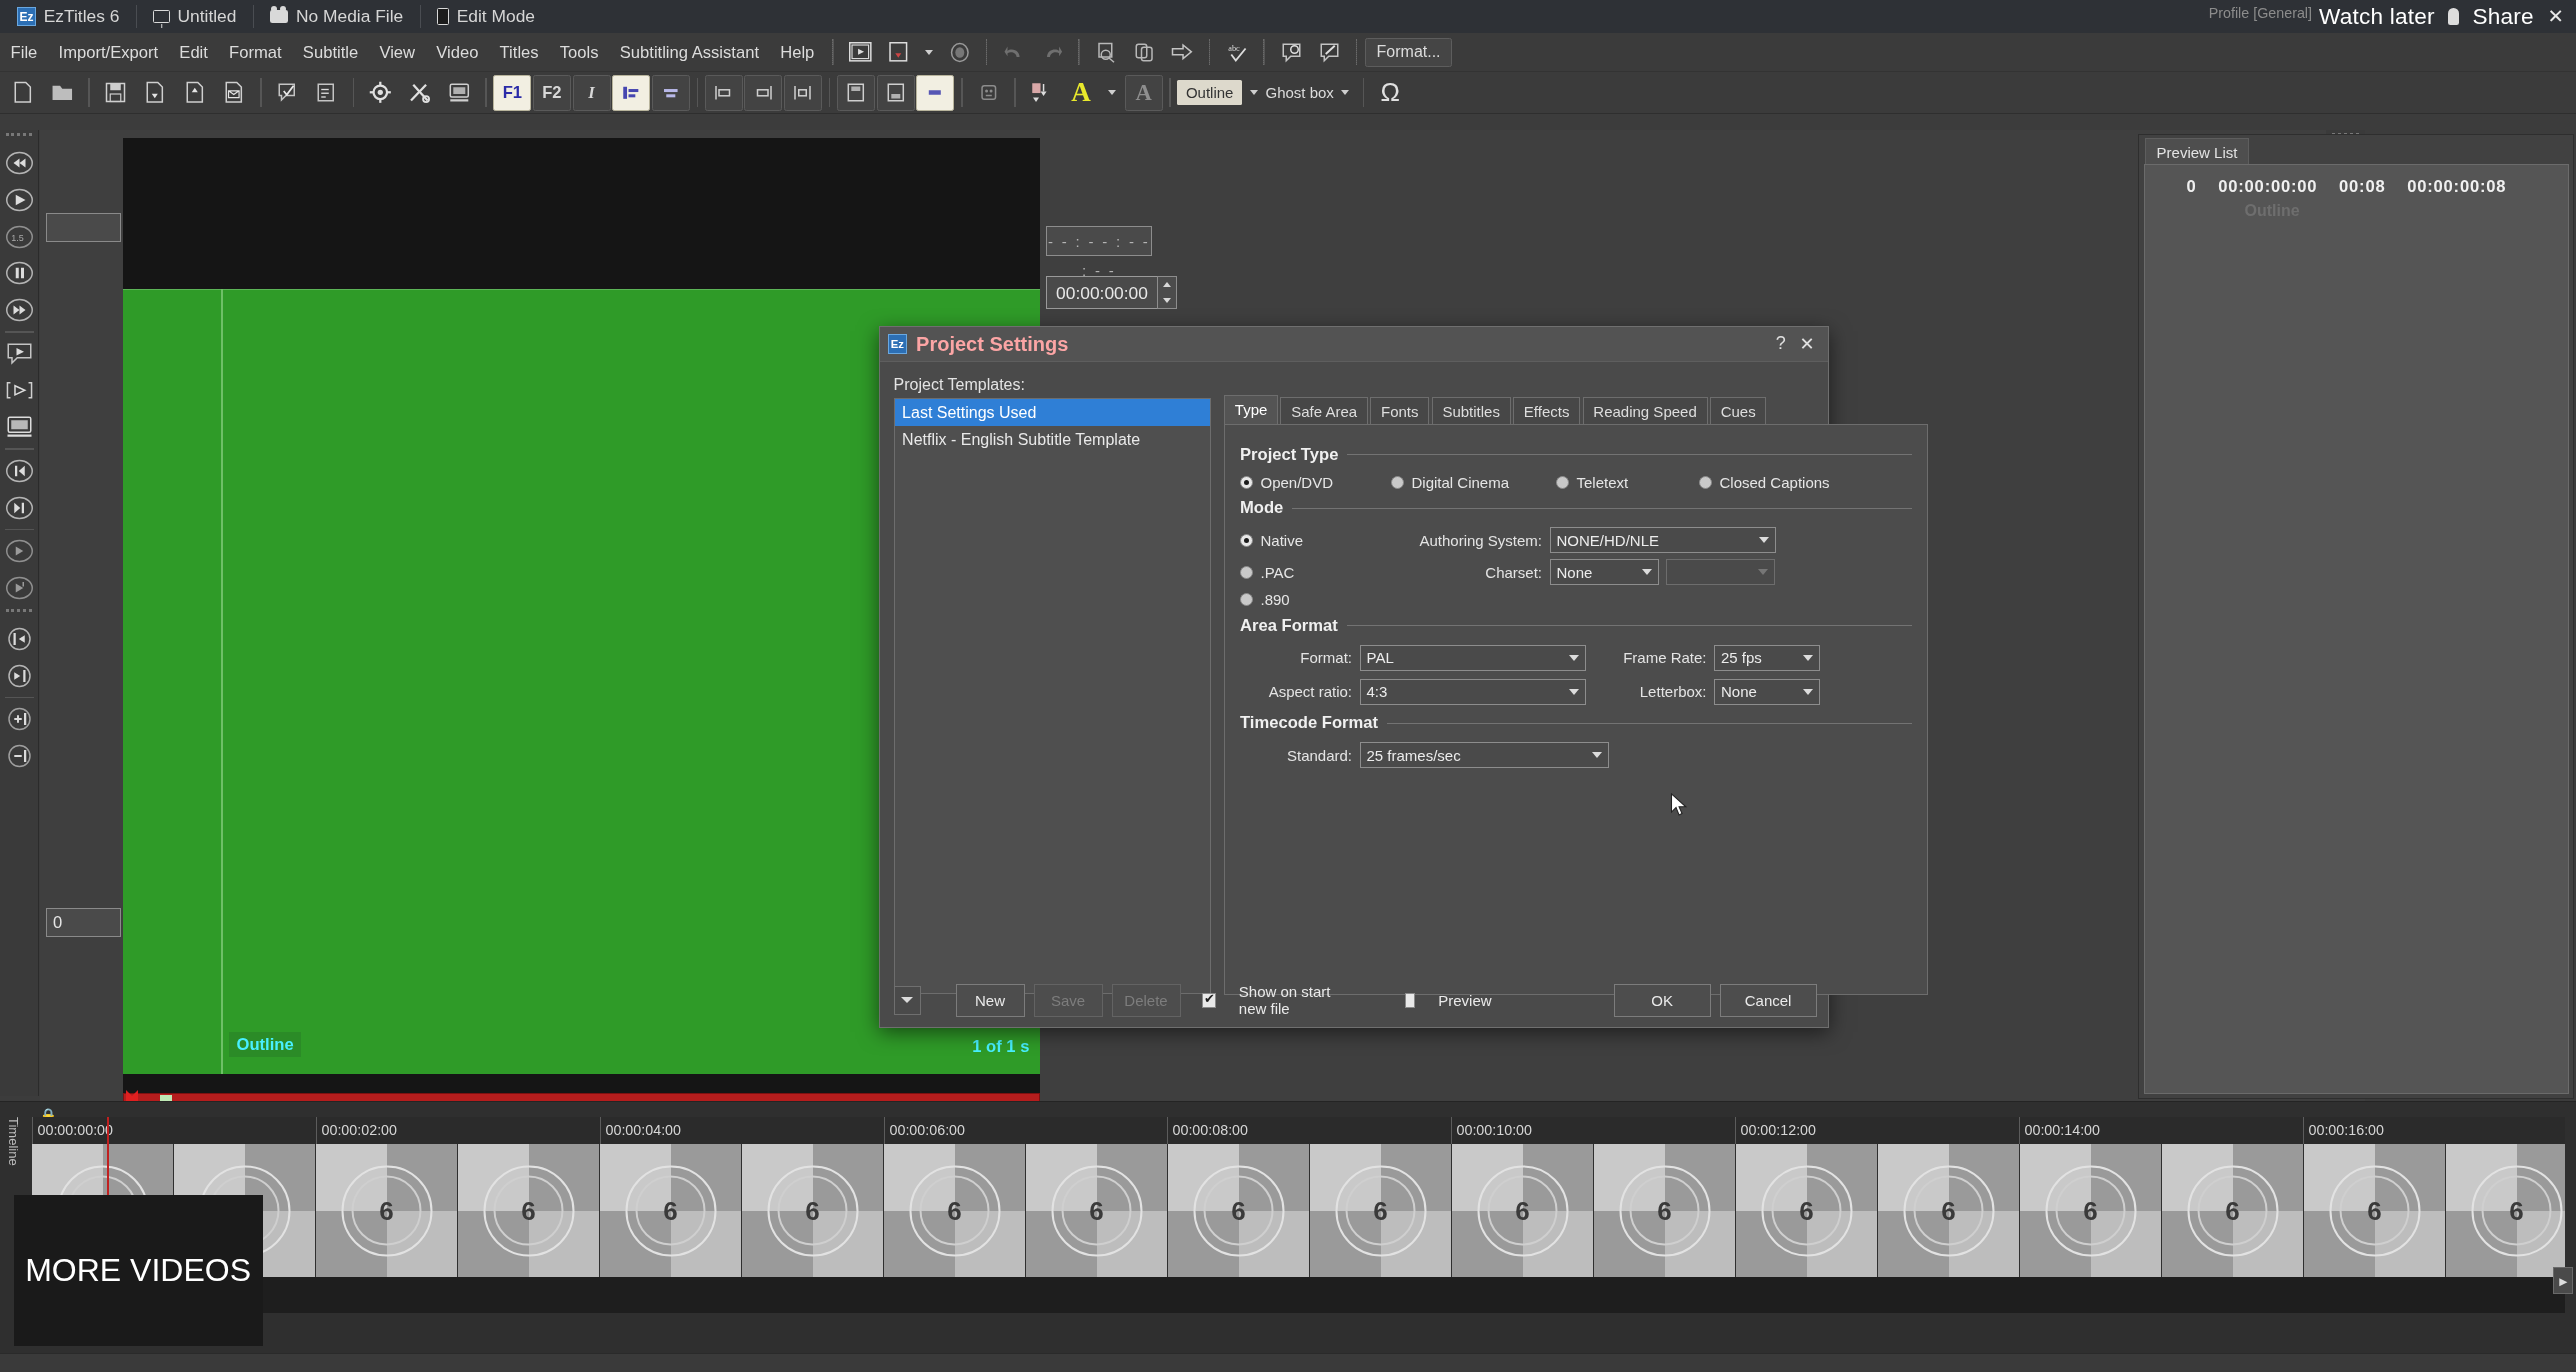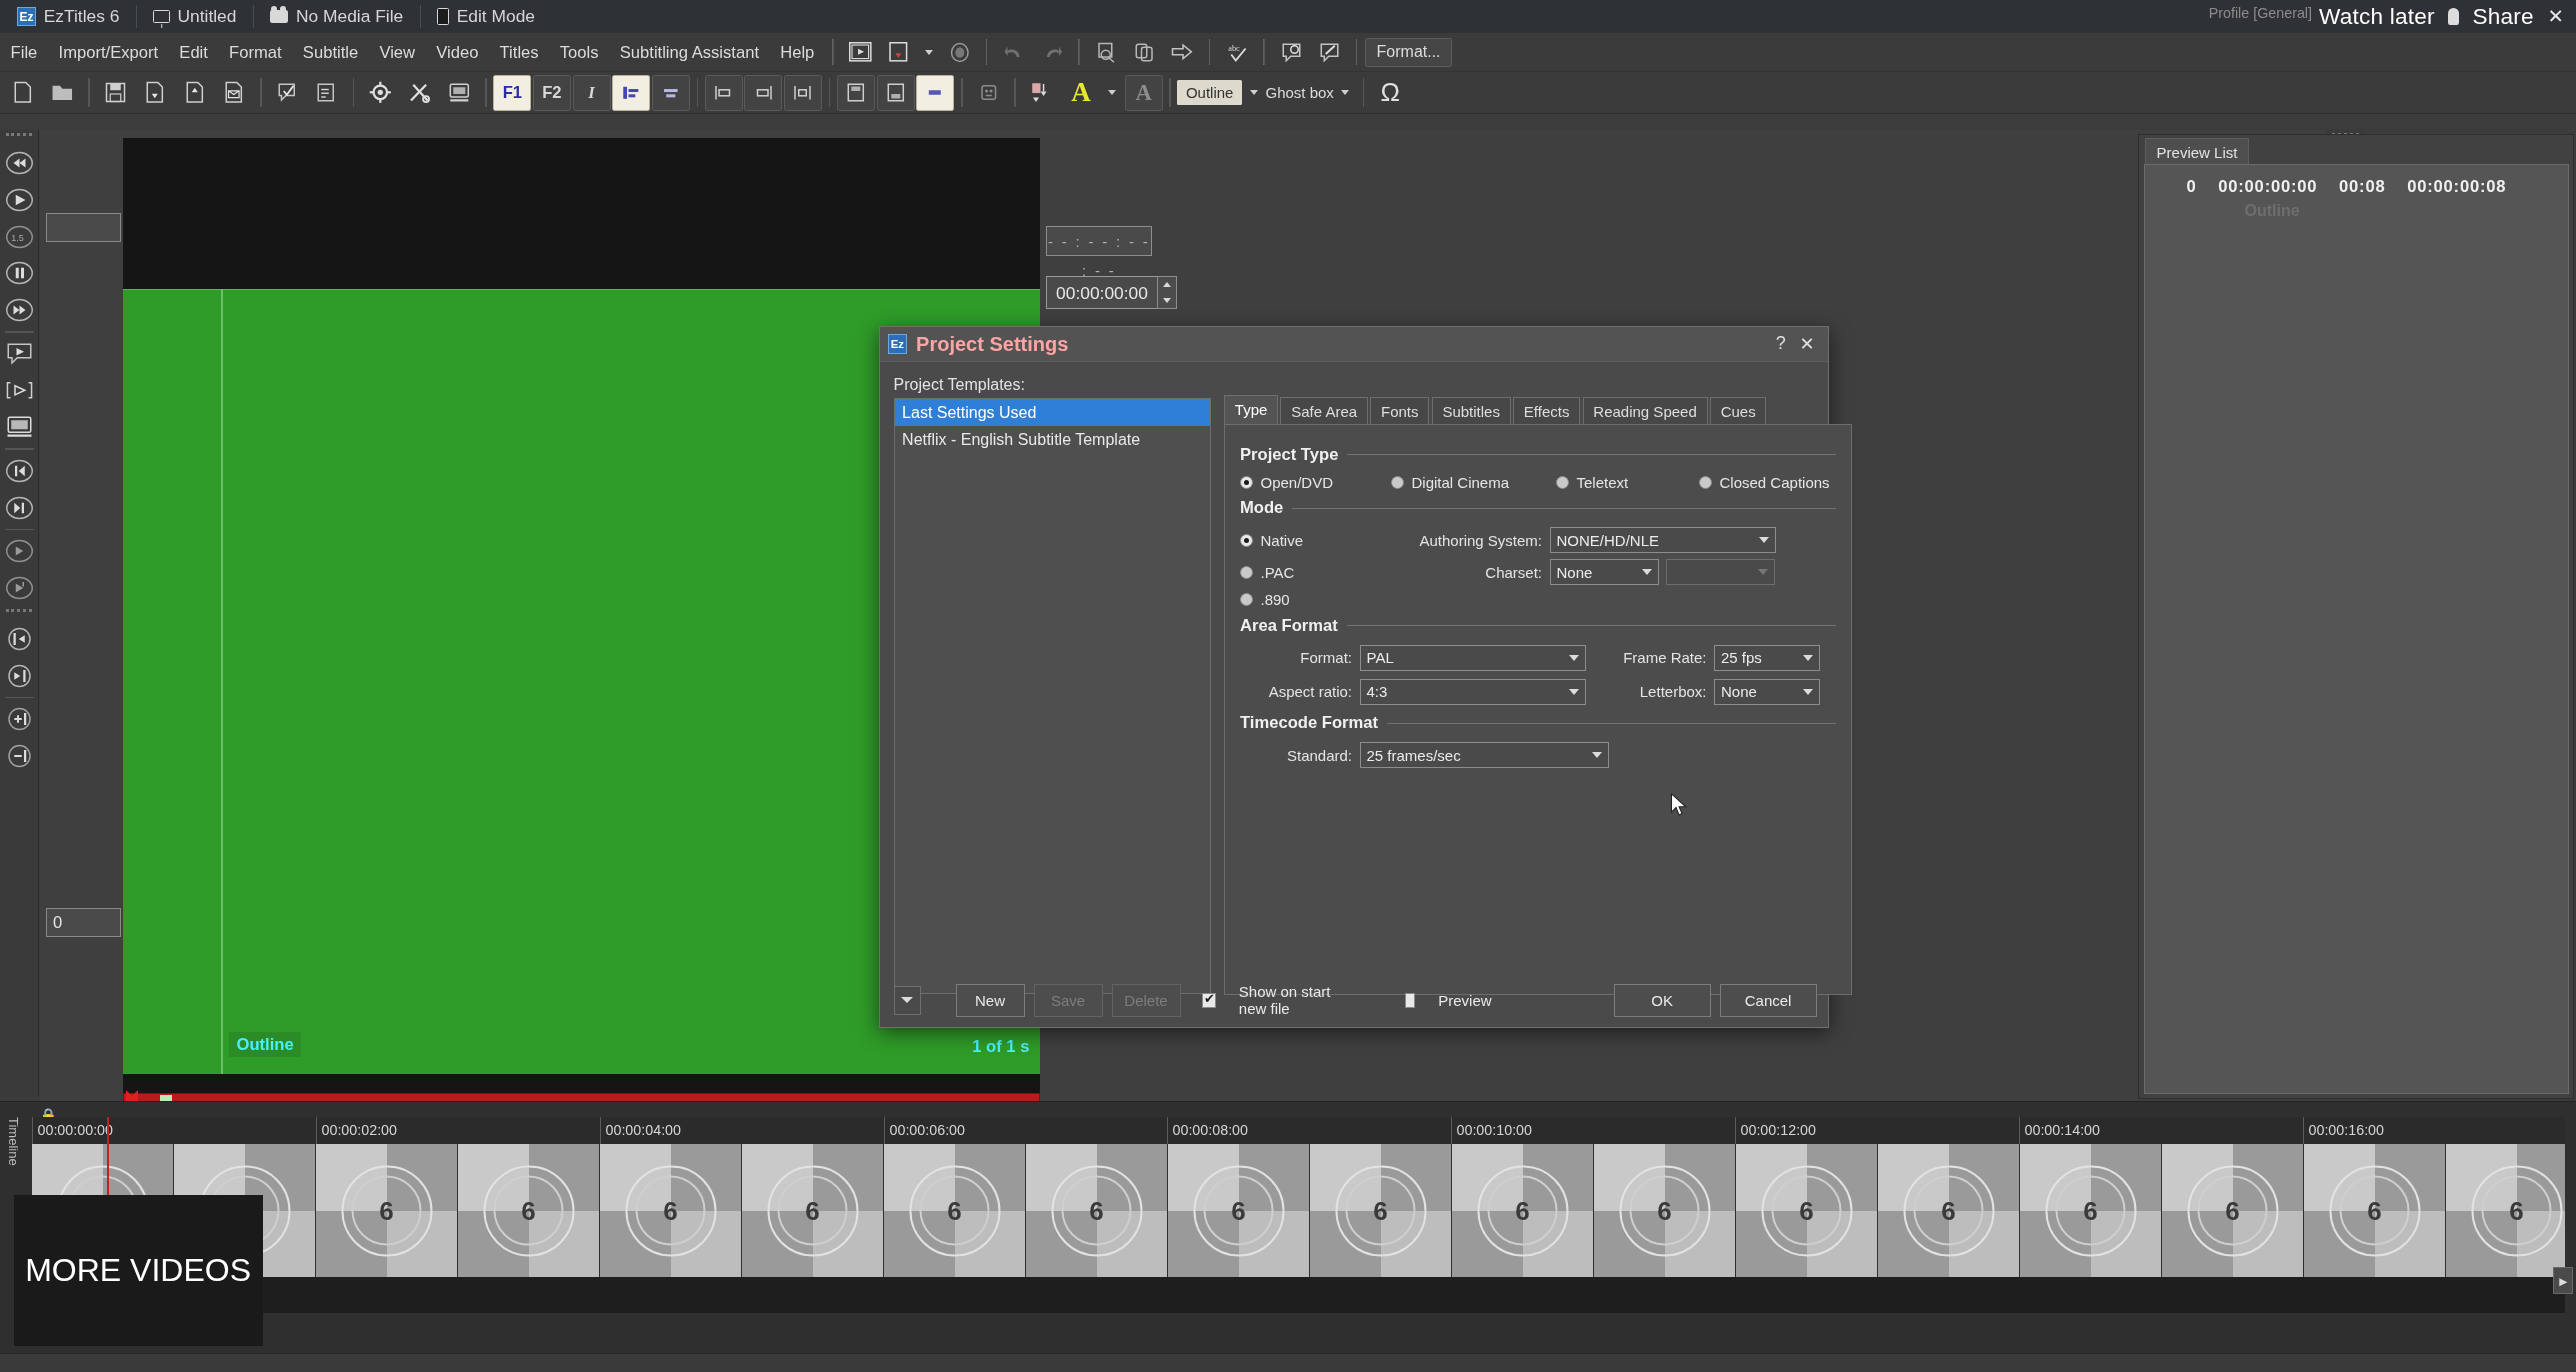--- a/index.html
+++ b/index.html
@@ -184,21 +184,21 @@
   .tpl-list { position: absolute; left: 13.6px; top: 36px; width: 317px; height: 596px;
     background: #4f4f4f; border: 0.8px solid #6d6d6d; }
   .tpl-item { font-size: 16px; color: #e9e9e9; padding: 4.5px 7.5px; }
   .tpl-item.sel { background: #2f7fd6; color: #fff; }
 
   .tabs { position: absolute; left: 344px; top: 33px; display: flex; align-items: flex-end; }
   .tab { background: #474747; border: 0.8px solid #6d6d6d; border-bottom: none;
     color: #dedede; font-size: 15px; padding: 5.3px 9.8px; margin-right: 2.3px; }
   .tab.active { background: #545454; color: #fff; padding-bottom: 6.8px; }
 
-  .tabpanel { position: absolute; left: 344px; top: 62px; width: 628px; height: 571px;
+  .tabpanel { position: absolute; left: 344px; top: 62px; width: 704px; height: 571px;
     background: #4c4c4c; border: 0.8px solid #6d6d6d; padding: 12px 15px; }
 
   .grp { margin-bottom: 4.5px; }
   .grp-head { display: flex; align-items: center; gap: 9px; margin: 7.5px 0 9px; }
   .grp-head .t { color: #f0f0f0; font-size: 16.6px; font-weight: bold; white-space: nowrap; }
   .grp-head .line { flex: 1; height: 0.8px; background: #737373; }
 
   .radio-row { display: flex; align-items: center; gap: 0; margin-bottom: 4.5px; }
   .radio { display: flex; align-items: center; gap: 7.5px; color: #e6e6e6; font-size: 15px; }
   .rdot { width: 13px; height: 13px; border-radius: 50%; background: #c9c9c9;

